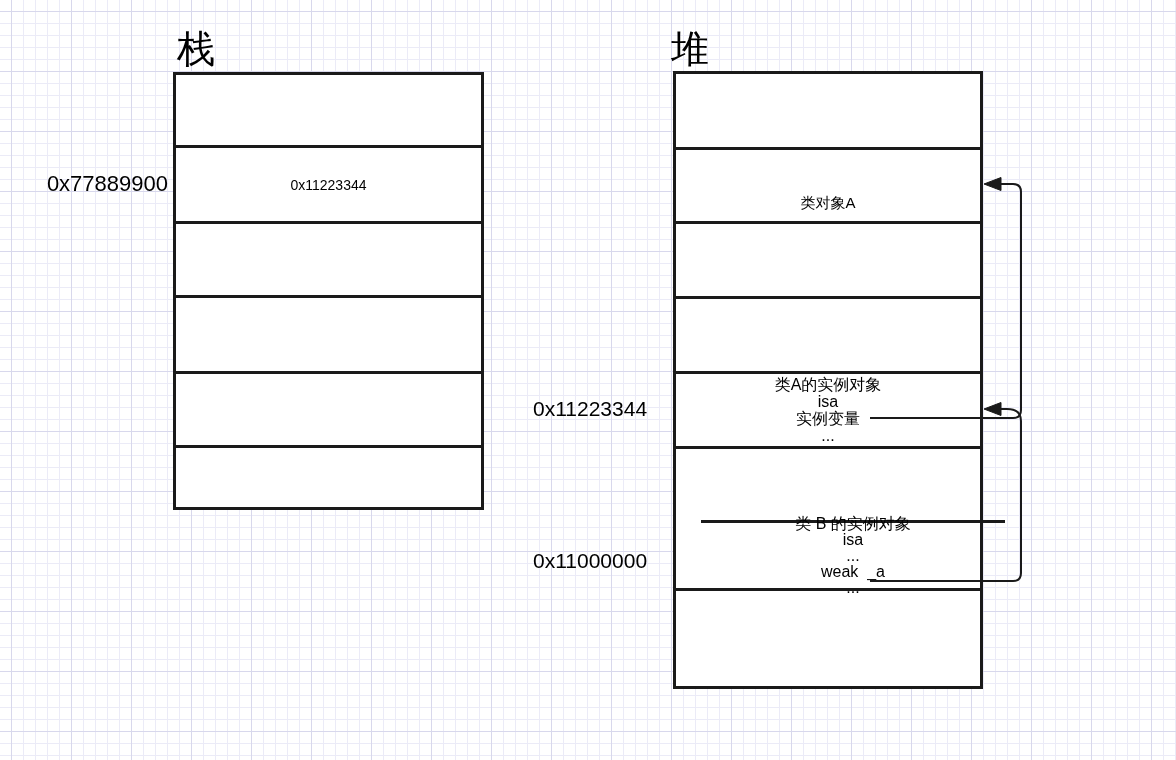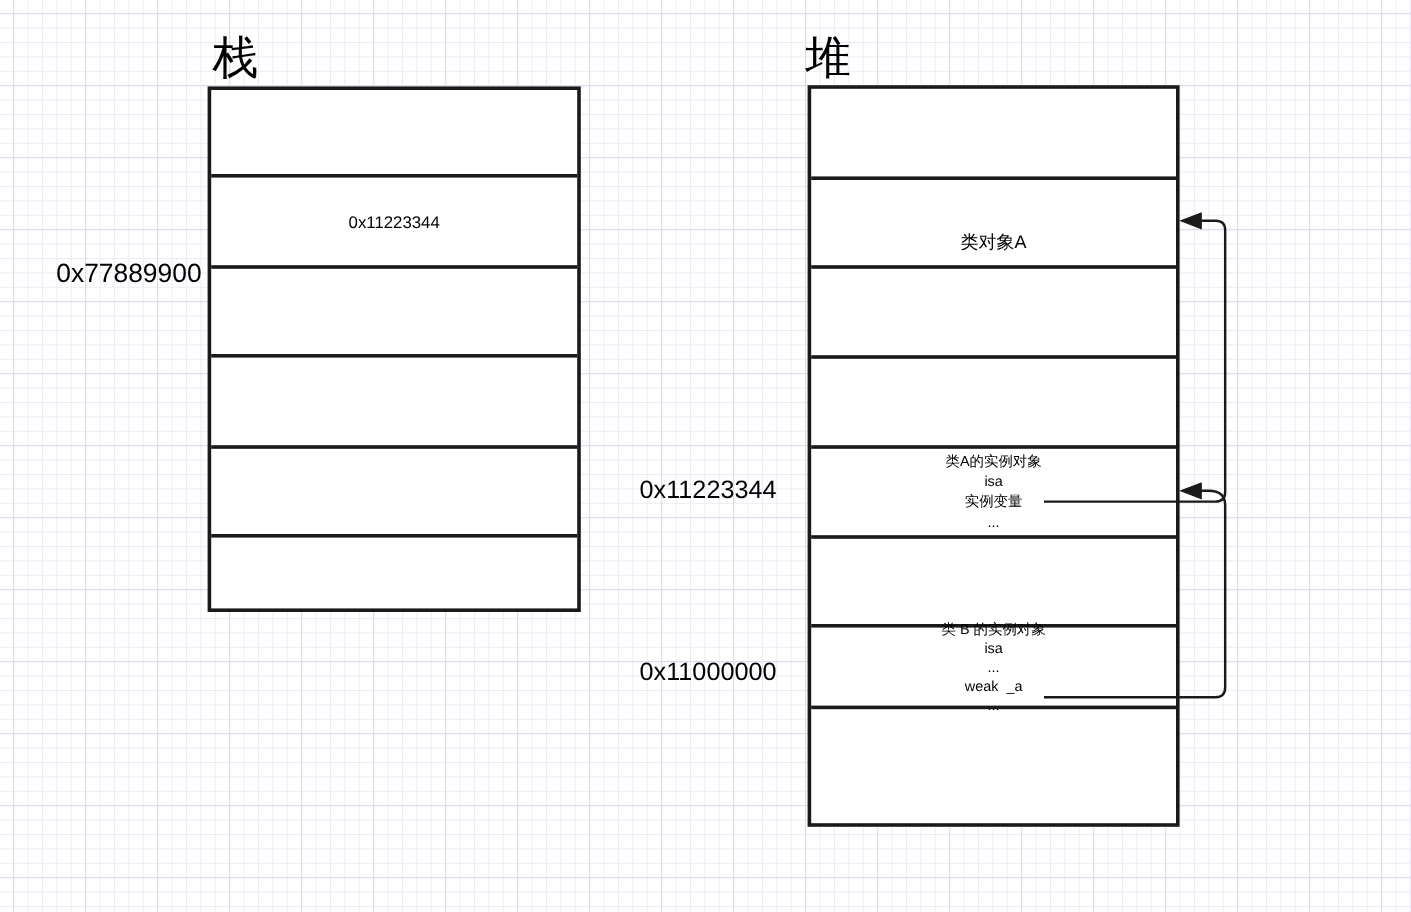--- a/index.html
+++ b/index.html
@@ -30,21 +30,21 @@
   }
   .stack-title { left: 177px; top: 30px; }
   .heap-title  { left: 671px; top: 30px; }
 
   .addr {
     position: absolute;
     font-size: 21px;
     line-height: 26px;
     white-space: pre;
   }
-  .stack-addr  { left: 30px;  top: 171px; width: 138px; text-align: right; font-size: 22px; margin-top: 44px; }
+  .stack-addr  { left: 30px;  top: 171px; width: 138px; text-align: right; font-size: 22px; }
   .heap-addr-1 { left: 533px; top: 396px; width: 132px; text-align: left; }
   .heap-addr-2 { left: 533px; top: 548px; width: 132px; text-align: left; }
 
   .membox {
     position: absolute;
     background: #ffffff;
     border: 3px solid #1a1a1a;
     box-sizing: border-box;
     display: flex;
     flex-direction: column;
@@ -68,28 +68,28 @@
   .stack-box .row:nth-child(4) { height: 76px; }
   .stack-box .row:nth-child(5) { height: 74px; }
   .stack-box .row:nth-child(6) { height: 62px; }
 
   .heap-box .row:nth-child(1) { height: 73px; }
   .heap-box .row:nth-child(2) { height: 74px; }
   .heap-box .row:nth-child(3) { height: 75px; }
   .heap-box .row:nth-child(4) { height: 75px; }
   .heap-box .row:nth-child(5) { height: 75px; }
   .heap-box .row:nth-child(6) { height: 74px; }
-  .heap-box .row:nth-child(7) { height: 68px; }
+  .heap-box .row:nth-child(7) { height: 68px; margin-left: 25px; }
   .heap-box .row:nth-child(8) { height: 76px; }
 
   .cell-text { font-size: 14px; line-height: 18px; text-align: center; white-space: pre; }
   .cell-text-lg { font-size: 15px; margin-top: 35px; }
 
   .cell-lines { text-align: center; }
-  .cell-lines div { font-size: 12px; line-height: 17px; white-space: pre; }
+  .cell-lines div { font-size: 16px; line-height: 17px; white-space: pre; }
   .cell-lines.tight div { line-height: 16px; }
 
   .arrow-layer {
     position: absolute;
     left: 0; top: 0;
     width: 1176px; height: 760px;
     pointer-events: none;
   }
 </style>
 </head>

